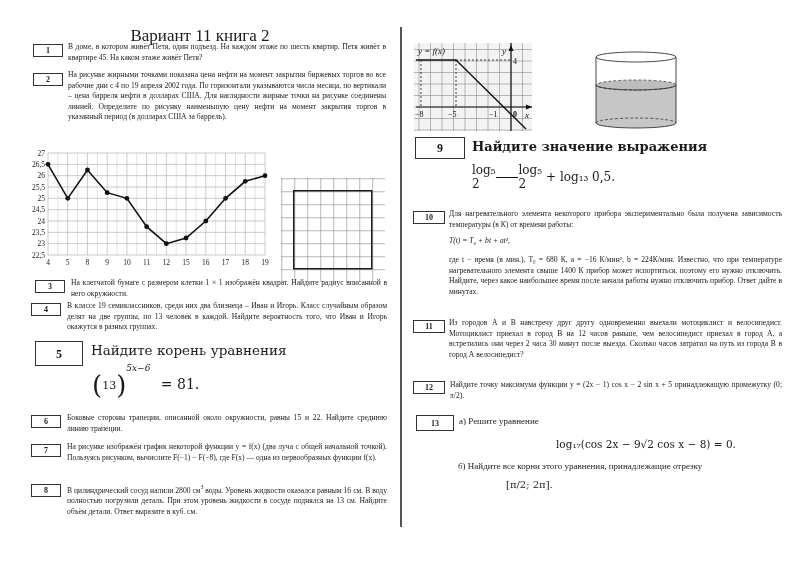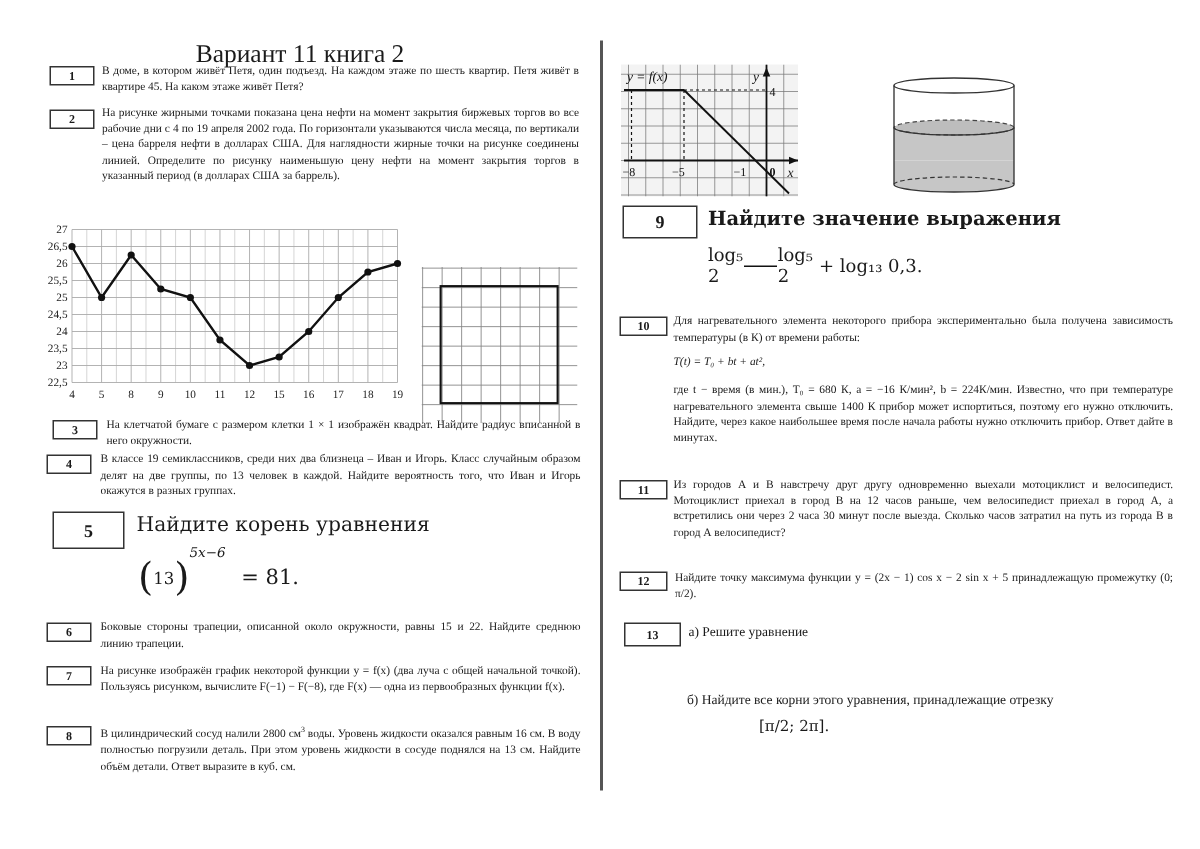--- a/index.html
+++ b/index.html
@@ -218,32 +218,33 @@
   </svg>
 
   <div class="num" style="left:415px;top:137px;width:50px;height:22px;line-height:21px;font-size:12px;">9</div>
   <div class="big" style="left:472px;top:139px;">Найдите значение выражения</div>
   <div class="math" style="left:472px;top:163px;font-size:12px;display:flex;align-items:center;">
     <span class="frac">
         <span>log₅ 2</span>
         <span class="bar"></span>
         <span>log₅ 2</span>
       </span>
-    <span style="margin-left:4px;">+ log₁₃ 0,3.</span>
+    <span style="margin-left:4px;">+ log₁₃ 0,5.</span>
   </div>
 
   <div class="num" style="left:413px;top:211px;width:32px;height:13px;line-height:12px;">10</div>
   <div class="txt" style="left:449px;top:209px;width:333px;">Для нагревательного элемента некоторого прибора экспериментально была получена зависимость температуры (в К) от времени работы:</div>
   <div class="txt" style="left:449px;top:236px;font-style:italic;">T(t) = T₀ + bt + at²,</div>
   <div class="txt" style="left:449px;top:255px;width:333px;">где t − время (в мин.), T₀ = 680 К, a = −16 К/мин², b = 224К/мин. Известно, что при температуре нагревательного элемента свыше 1400 К прибор может испортиться, поэтому его нужно отключить. Найдите, через какое наибольшее время после начала работы нужно отключить прибор. Ответ дайте в минутах.</div>
 
   <div class="num" style="left:413px;top:320px;width:32px;height:13px;line-height:12px;">11</div>
   <div class="txt" style="left:449px;top:318px;width:333px;">Из городов А и В навстречу друг другу одновременно выехали мотоциклист и велосипедист. Мотоциклист приехал в город В на 12 часов раньше, чем велосипедист приехал в город А, а встретились они через 2 часа 30 минут после выезда. Сколько часов затратил на путь из города В в город А велосипедист?</div>
 
   <div class="num" style="left:413px;top:381px;width:32px;height:13px;line-height:12px;">12</div>
   <div class="txt" style="left:450px;top:380px;width:332px;">Найдите точку максимума функции   y = (2x − 1) cos x − 2 sin x + 5 принадлежащую промежутку (0; π/2).</div>
 
   <div class="num" style="left:416px;top:415px;width:38px;height:16px;line-height:15px;">13</div>
   <div class="txt" style="left:459px;top:416px;font-size:9px;">а) Решите уравнение</div>
+  <div class="math" style="left:556px;top:438px;font-size:10.5px;">log₁₇(cos 2x − 9√2 cos x − 8) = 0.</div>
   <div class="txt" style="left:458px;top:461px;font-size:9px;">б) Найдите все корни этого уравнения, принадлежащие отрезку</div>
   <div class="math" style="left:458px;top:479px;font-size:10px;margin-left:48px;">[π/2; 2π].</div>
 
 </div>
 
 </body></html>

